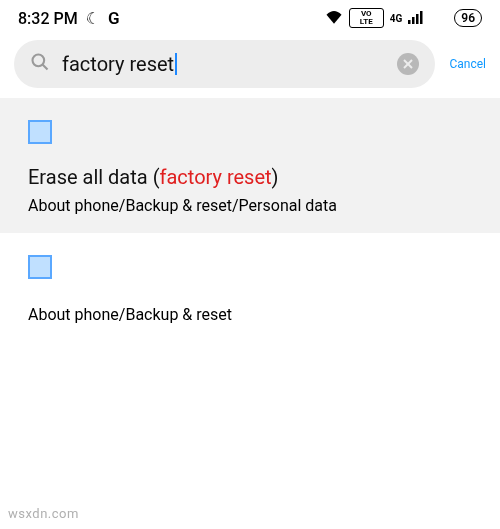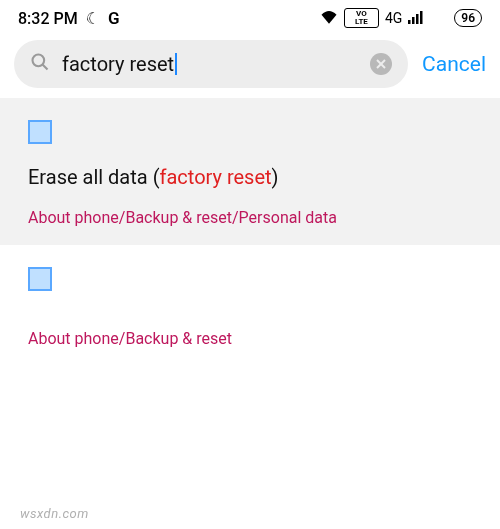--- a/index.html
+++ b/index.html
@@ -64,21 +64,21 @@
     }
     .clear-btn {
       width: 22px; height: 22px;
       border-radius: 50%;
       background: #b8b8b8;
       display: flex; align-items: center; justify-content: center;
       color: #ededed;
     }
     .cancel-link {
       color: #0f98ff;
-      font-size: 21px;
+      font-size: 12px;
     }
     .result {
       display: flex;
       align-items: flex-start;
       gap: 20px;
       padding: 18px 22px 18px 28px;
       flex-direction: column;
     }
     .result.selected { background: #f2f2f2; }
     .result-icon {
@@ -91,31 +91,30 @@
     }
     .result-body { flex: 1; }
     .result-title {
       font-size: 20px;
       color: #111;
       line-height: 1.3;
     }
     .result-title .hl { color: #e02020; }
     .result-path {
       font-size: 16px;
-      color: #be185d;
-      margin-top: 18px;
+      color: #000000;
+      margin-top: 6px;
     }
     .watermark {
       position: absolute;
       bottom: 8px;
-      left: 20px;
+      left: 8px;
       font-size: 13px;
       color: #b0b0b0;
       letter-spacing: 0.5px;
-      font-style: italic;
     }
     .g-icon {
       font-weight: 600;
       font-size: 17px;
     }
     .lte-badge {
       font-size: 8px;
       line-height: 8px;
       border: 1px solid #000;
       border-radius: 3px;
@@ -133,21 +132,21 @@
     <span>☾</span>
     <span class="g-icon">G</span>
   </div>
   <div class="status-right">
     <span>
       <svg width="18" height="14" viewBox="0 0 24 18">
           <path d="M12 18 L2 6 Q12 -4 22 6 Z" fill="#000"></path>
         </svg>
     </span>
     <span class="lte-badge">VO<br>LTE</span>
-    <span style="font-size:14px;font-weight:400;">4G</span>
+    <span style="font-size:10px;font-weight:700;">4G</span>
     <span>
       <svg width="16" height="14" viewBox="0 0 16 14">
           <rect x="0" y="10" width="2.5" height="4" fill="#000"></rect>
           <rect x="4" y="7" width="2.5" height="7" fill="#000"></rect>
           <rect x="8" y="4" width="2.5" height="10" fill="#000"></rect>
           <rect x="12" y="1" width="2.5" height="13" fill="#000"></rect>
         </svg>
     </span>
     <span class="battery-pill">96</span>
   </div>

